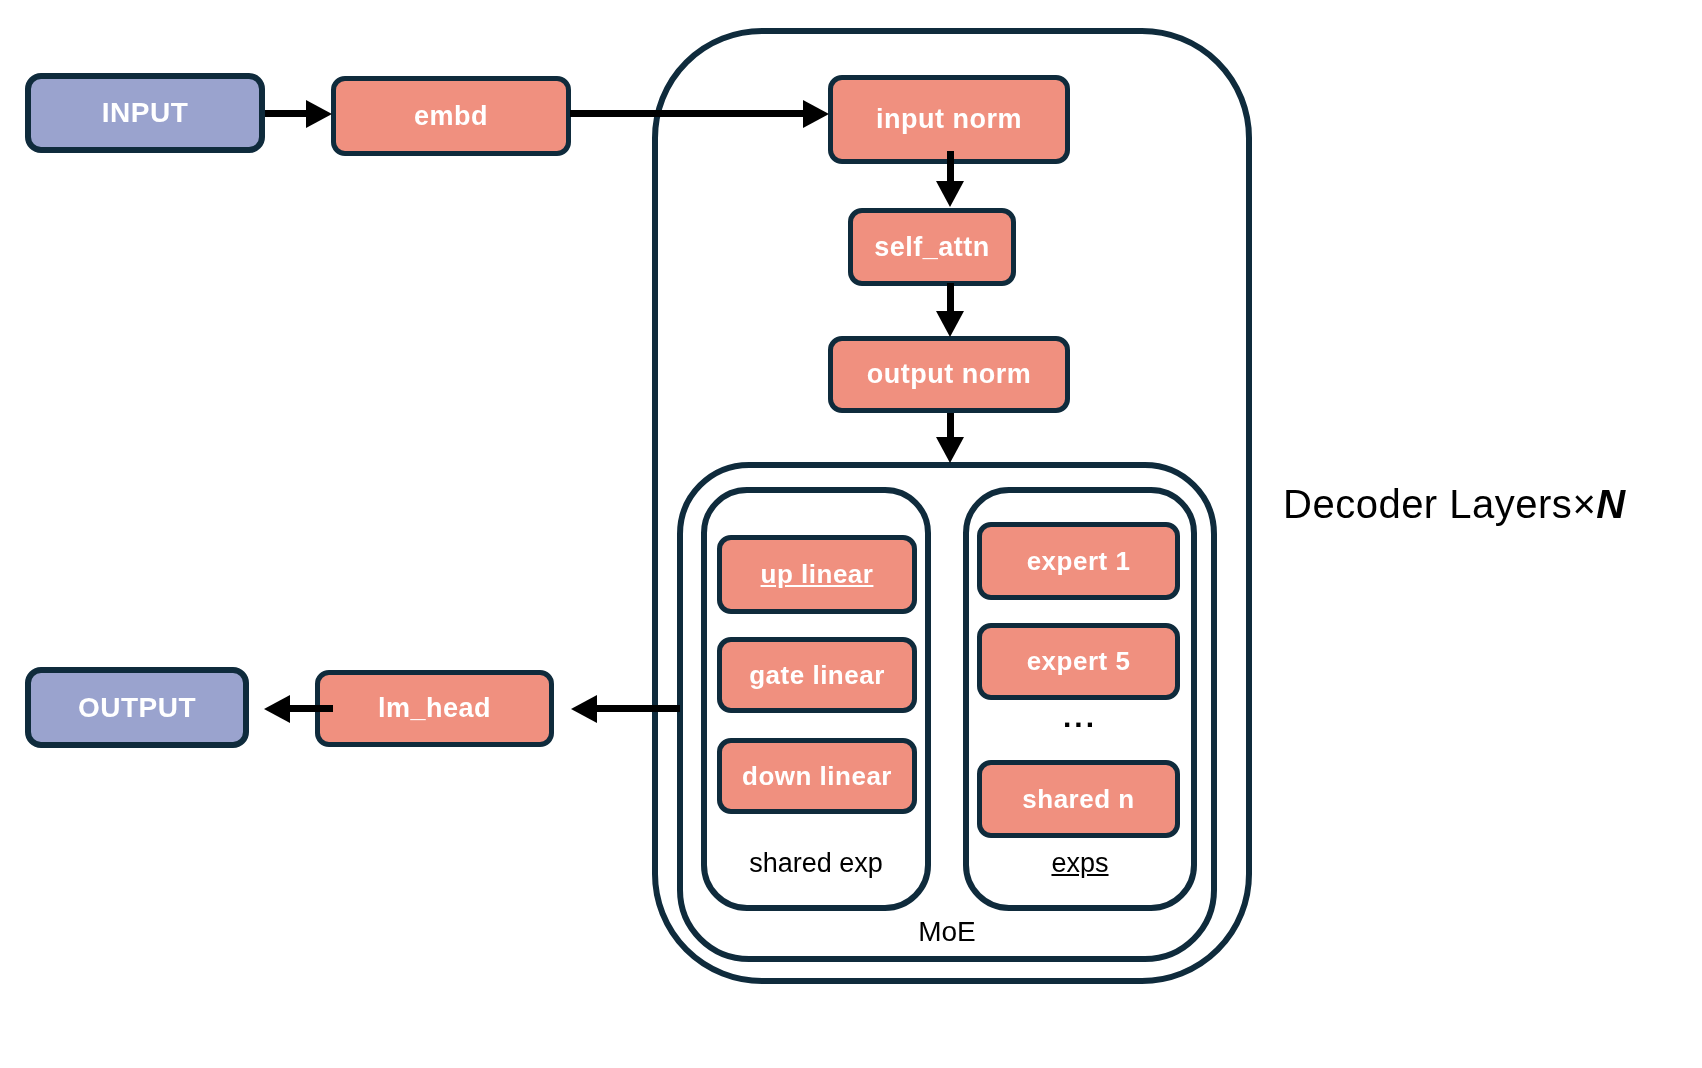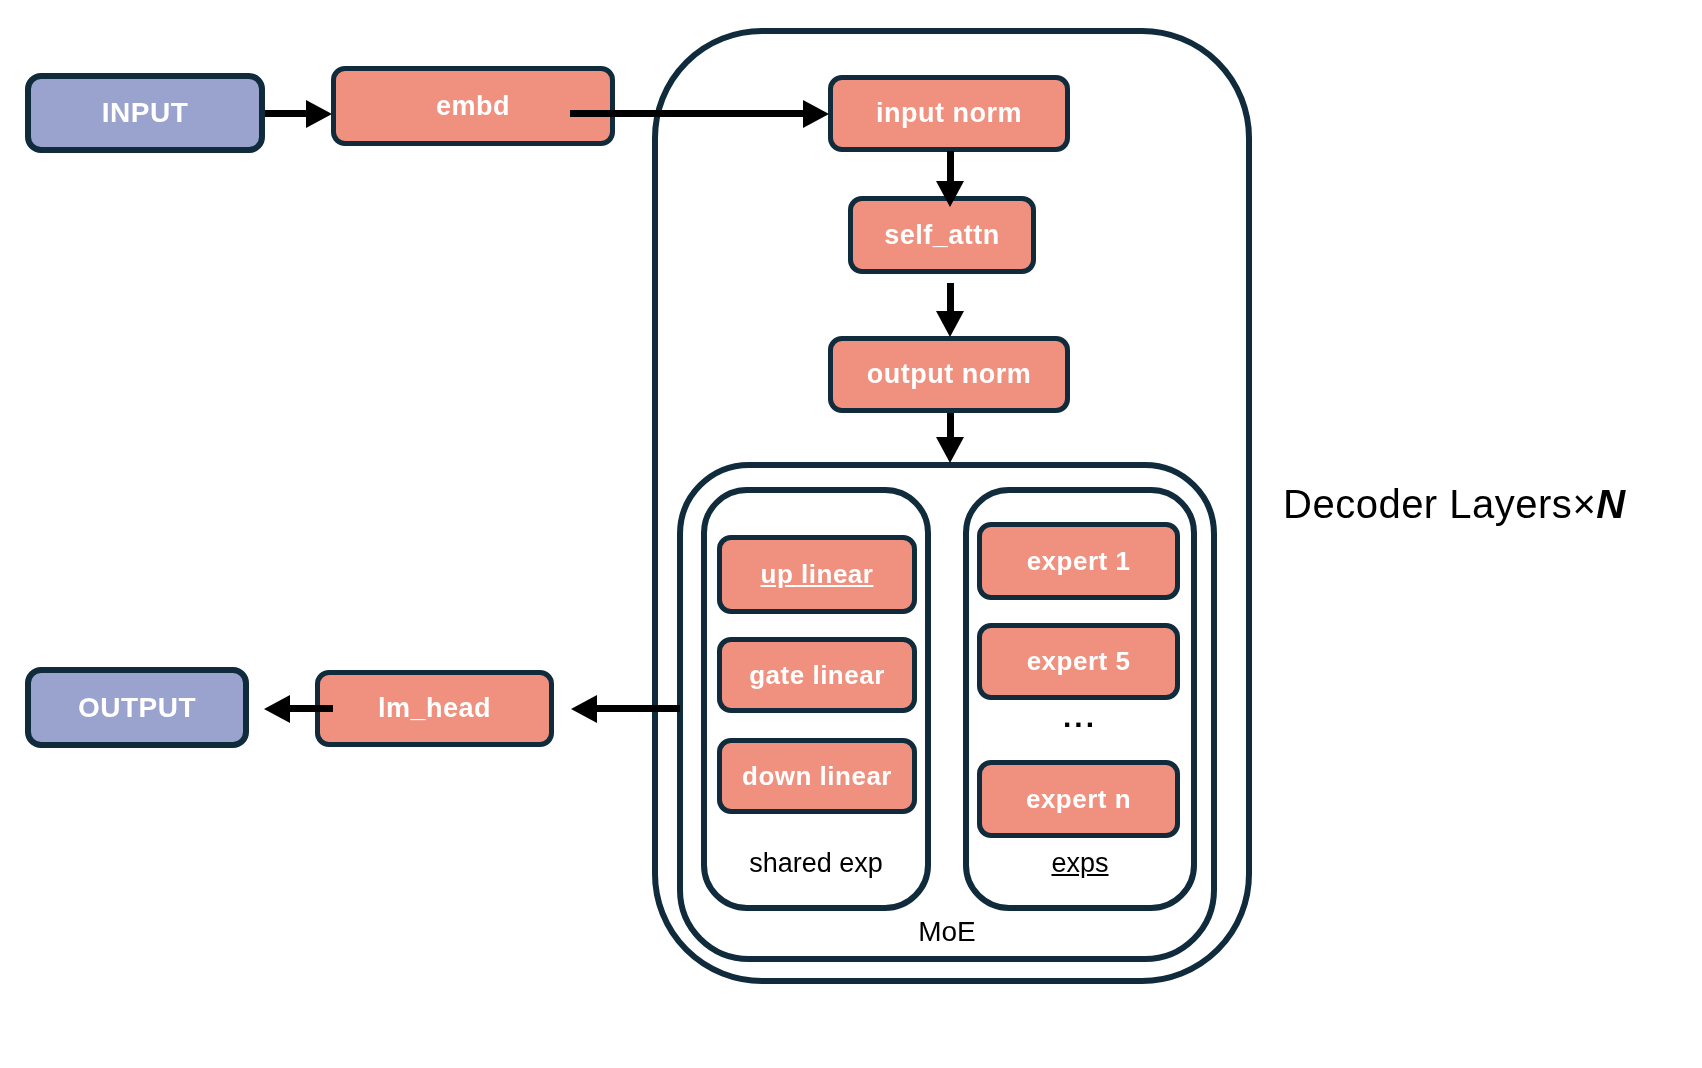--- a/index.html
+++ b/index.html
@@ -27,23 +27,23 @@
     border:5px solid var(--outline);
     display:flex;align-items:center;justify-content:center;
     color:var(--node-text);
     font-size:27px;font-weight:600;
     letter-spacing:.5px;
     white-space:nowrap;
   }
   .io{background:var(--io-fill);border-radius:16px;border-width:6px;font-size:28px;}
   .module{background:var(--module-fill);border-radius:14px;}
   .n-input{left:25px;top:73px;width:240px;height:80px;}
-  .n-embd{left:331px;top:66px;width:284px;height:80px;}
-  .n-inputnorm{left:828px;top:75px;width:242px;height:77px;}
-  .n-selfattn{left:848px;top:196px;width:188px;height:78px;}
+  .n-embd{left:331px;top:76px;width:240px;height:80px;}
+  .n-inputnorm{left:828px;top:75px;width:242px;height:89px;}
+  .n-selfattn{left:848px;top:208px;width:168px;height:78px;}
   .n-outputnorm{left:828px;top:336px;width:242px;height:77px;}
   .n-up{left:717px;top:535px;width:200px;height:79px;font-size:26px;text-decoration:underline;}
   .n-gate{left:717px;top:637px;width:200px;height:76px;font-size:26px;}
   .n-down{left:717px;top:738px;width:200px;height:76px;font-size:26px;text-align:right;}
   .n-exp1{left:977px;top:522px;width:203px;height:78px;font-size:26px;}
   .n-exp2{left:977px;top:623px;width:203px;height:77px;font-size:26px;}
   .n-expn{left:977px;top:760px;width:203px;height:78px;font-size:26px;}
   .n-lmhead{left:315px;top:670px;width:239px;height:77px;}
   .n-output{left:25px;top:667px;width:224px;height:81px;}
   
@@ -85,21 +85,21 @@
   <div class="node module n-selfattn">self_attn</div>
   <div class="node module n-outputnorm">output norm</div>
 
   <div class="node module n-up">up linear</div>
   <div class="node module n-gate">gate linear</div>
   <div class="node module n-down">down linear</div>
 
   <div class="node module n-exp1">expert 1</div>
   <div class="node module n-exp2">expert 5</div>
   <div class="caption cap-dots">...</div>
-  <div class="node module n-expn">expert n</div>
+  <div class="node module n-expn">shared n</div>
 
   <div class="node module n-lmhead">lm_head</div>
   <div class="node io n-output">OUTPUT</div>
 
   <div class="caption cap-shared">shared exp</div>
   <div class="caption cap-exps">exps</div>
   <div class="caption cap-moe">MoE</div>
   <div class="caption cap-decoder"><span>Decoder Layers</span><span>×</span><span class="nvar">N</span></div>
 
   <div class="hline" style="left:265px;top:110px;width:45px;"></div>

